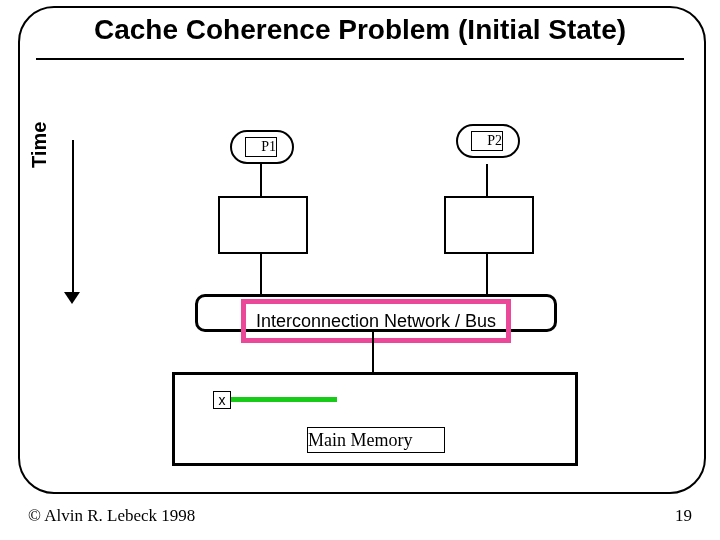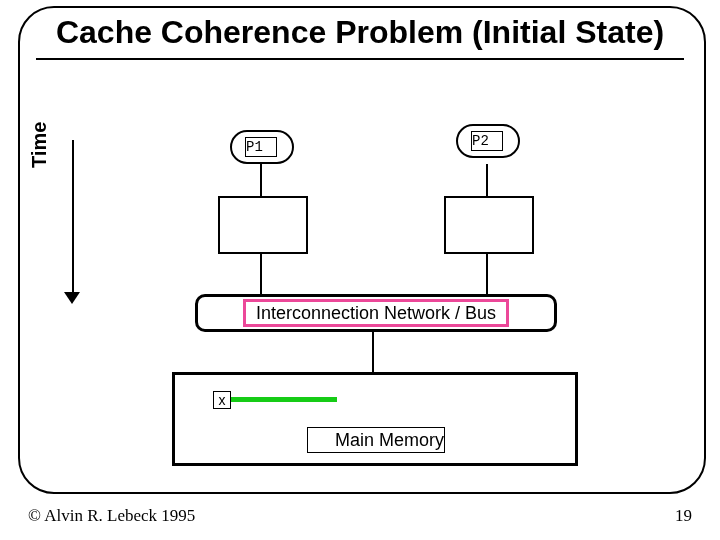--- a/index.html
+++ b/index.html
@@ -1,35 +1,35 @@
 <!DOCTYPE html>
 <html><head>
 <meta charset="utf-8">
 <style>
   html,body{margin:0;padding:0;width:720px;height:540px;background:#fff;font-family:"Times New Roman",serif;color:#000}
   .frame{position:absolute;left:18px;top:6px;width:684px;height:484px;border:2.5px solid #000;border-radius:36px}
-  .title{position:absolute;left:0;right:0;top:14px;text-align:center;font-family:Arial,Helvetica,sans-serif;font-weight:700;font-size:32px}
+  .title{position:absolute;left:0;right:0;top:14px;text-align:center;font-family:Arial,Helvetica,sans-serif;font-weight:700;font-size:28px}
   .rule{position:absolute;left:36px;right:36px;top:58px;border-top:2px solid #000}
   .time-wrap{position:absolute;left:50px;top:140px;height:160px}
   .time-label{position:absolute;left:-22px;top:28px;transform:rotate(-90deg);transform-origin:left top;font-family:Arial,Helvetica,sans-serif;font-weight:700;font-size:20px}
   .time-line{position:absolute;left:22px;top:0;width:0;height:160px;border-left:2px solid #000}
   .time-head{position:absolute;left:14px;top:152px;width:0;height:0;border-left:8px solid transparent;border-right:8px solid transparent;border-top:12px solid #000}
-  .proc{position:absolute;width:60px;height:30px;border:2px solid #000;border-radius:17px;background:#fff;text-align:left;font-family:Liberation Mono, monospace;font-size:18px;line-height:30px}
+  .proc{position:absolute;width:60px;height:30px;border:2px solid #000;border-radius:17px;background:#fff;text-align:right;font-family:Liberation Serif, serif;font-size:18px;line-height:30px}
   .proc .inner{position:absolute;left:13px;top:5px;width:30px;height:18px;border:1px solid #000;font-size:14px;line-height:18px}
   .p1{left:230px;top:130px}
   .p2{left:456px;top:124px}
   .cache{position:absolute;width:86px;height:54px;border:2px solid #000;background:#fff}
   .c1{left:218px;top:196px}
   .c2{left:444px;top:196px}
   .bus{position:absolute;left:195px;top:294px;width:356px;height:30px;border:3px solid #000;border-radius:10px;background:#fff;text-align:center;font-family:Arial,Helvetica,sans-serif;font-size:18px;padding-top:2px}
-  .bus .inner{display:inline-block;border:3px solid #ec4899;padding:0 10px;height:22px;line-height:22px}
+  .bus .inner{display:inline-block;border:5px solid #ec4899;padding:6px 10px;height:22px;line-height:22px}
   .memouter{position:absolute;left:172px;top:372px;width:400px;height:88px;border:3px solid #000;background:#fff}
   .xline{position:absolute;left:50px;top:22px;width:112px;height:0;border-top:5px solid #16cc16}
   .xbox{position:absolute;left:38px;top:16px;width:16px;height:16px;border:1px solid #000;font-family:Arial,Helvetica,sans-serif;font-size:14px;text-align:center;line-height:16px;background:#fff}
-  .mlabel{position:absolute;left:132px;top:52px;width:136px;height:24px;border:1px solid #000;font-family:Liberation Sans, sans-serif;font-size:18px;text-align:right;line-height:24px}
+  .mlabel{position:absolute;left:132px;top:52px;width:136px;height:24px;border:1px solid #000;font-family:Liberation Serif, serif;font-size:18px;text-align:left;line-height:24px}
   .wire{position:absolute;background:#000}
   .footer-left{position:absolute;left:28px;top:506px;font-size:17px}
   .footer-right{position:absolute;right:28px;top:506px;font-size:17px}
 </style>
 </head>
 <body>
 
 <div class="frame"></div>
 <div class="title">Cache Coherence Problem (Initial State)</div>
 <div class="rule"></div>
@@ -61,14 +61,14 @@
 </div>
 
 <div class="wire" style="left:372px;top:330px;width:2px;height:42px"></div>
 
 <div class="memouter">
   <div class="xline"></div>
   <div class="xbox">x</div>
   <div class="mlabel">Main Memory</div>
 </div>
 
-<div class="footer-left">© Alvin R. Lebeck 1995</div>
+<div class="footer-left">© Alvin R. Lebeck 1998</div>
 <div class="footer-right">19</div>
 
 </body></html>

